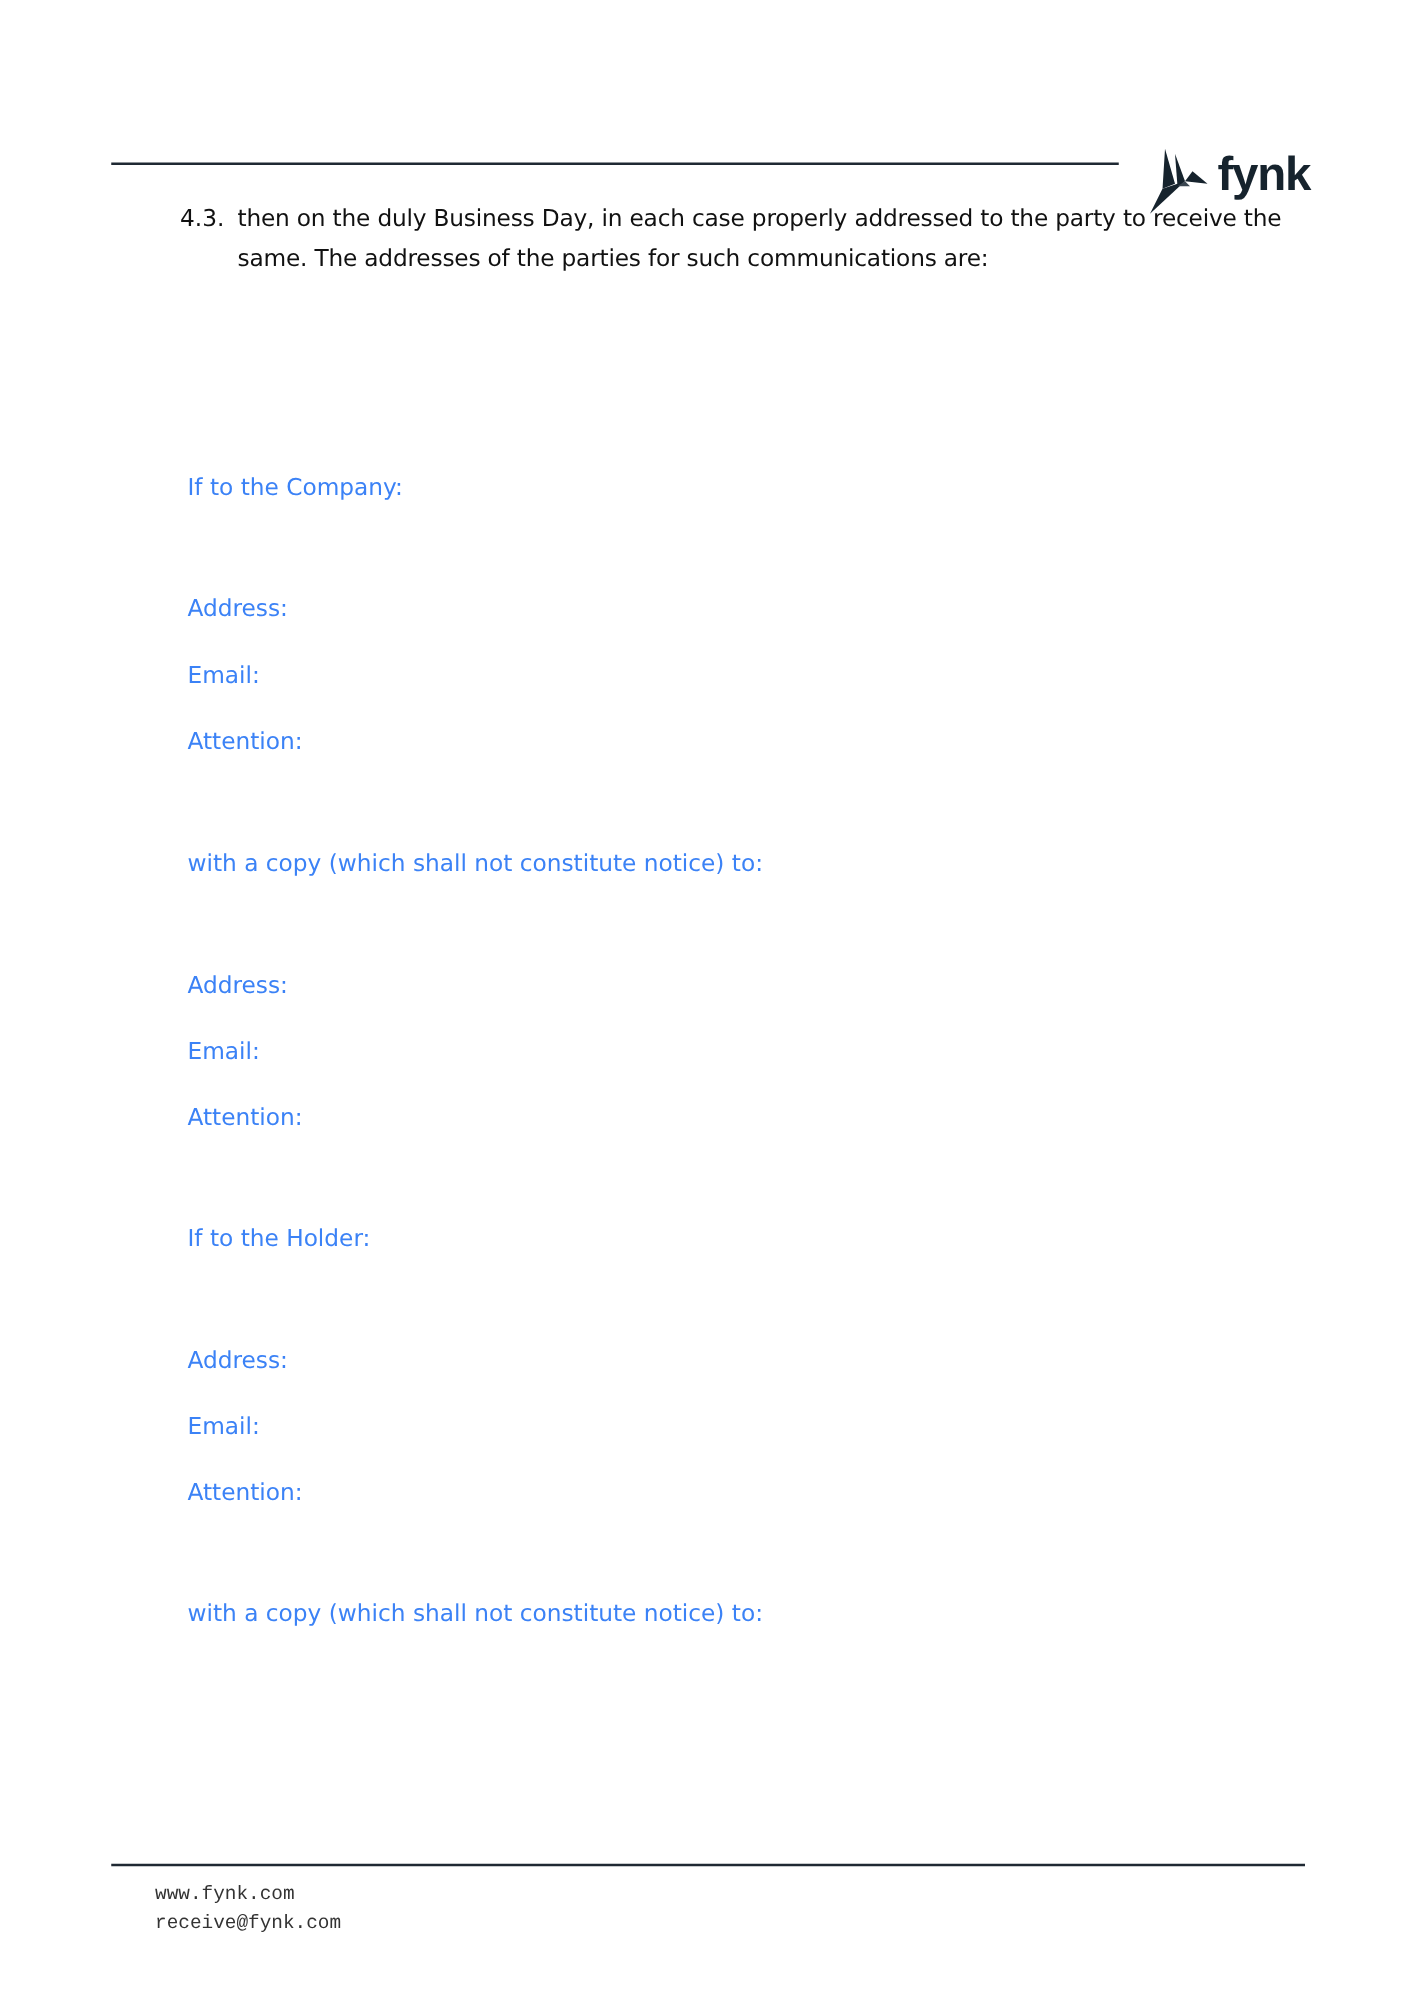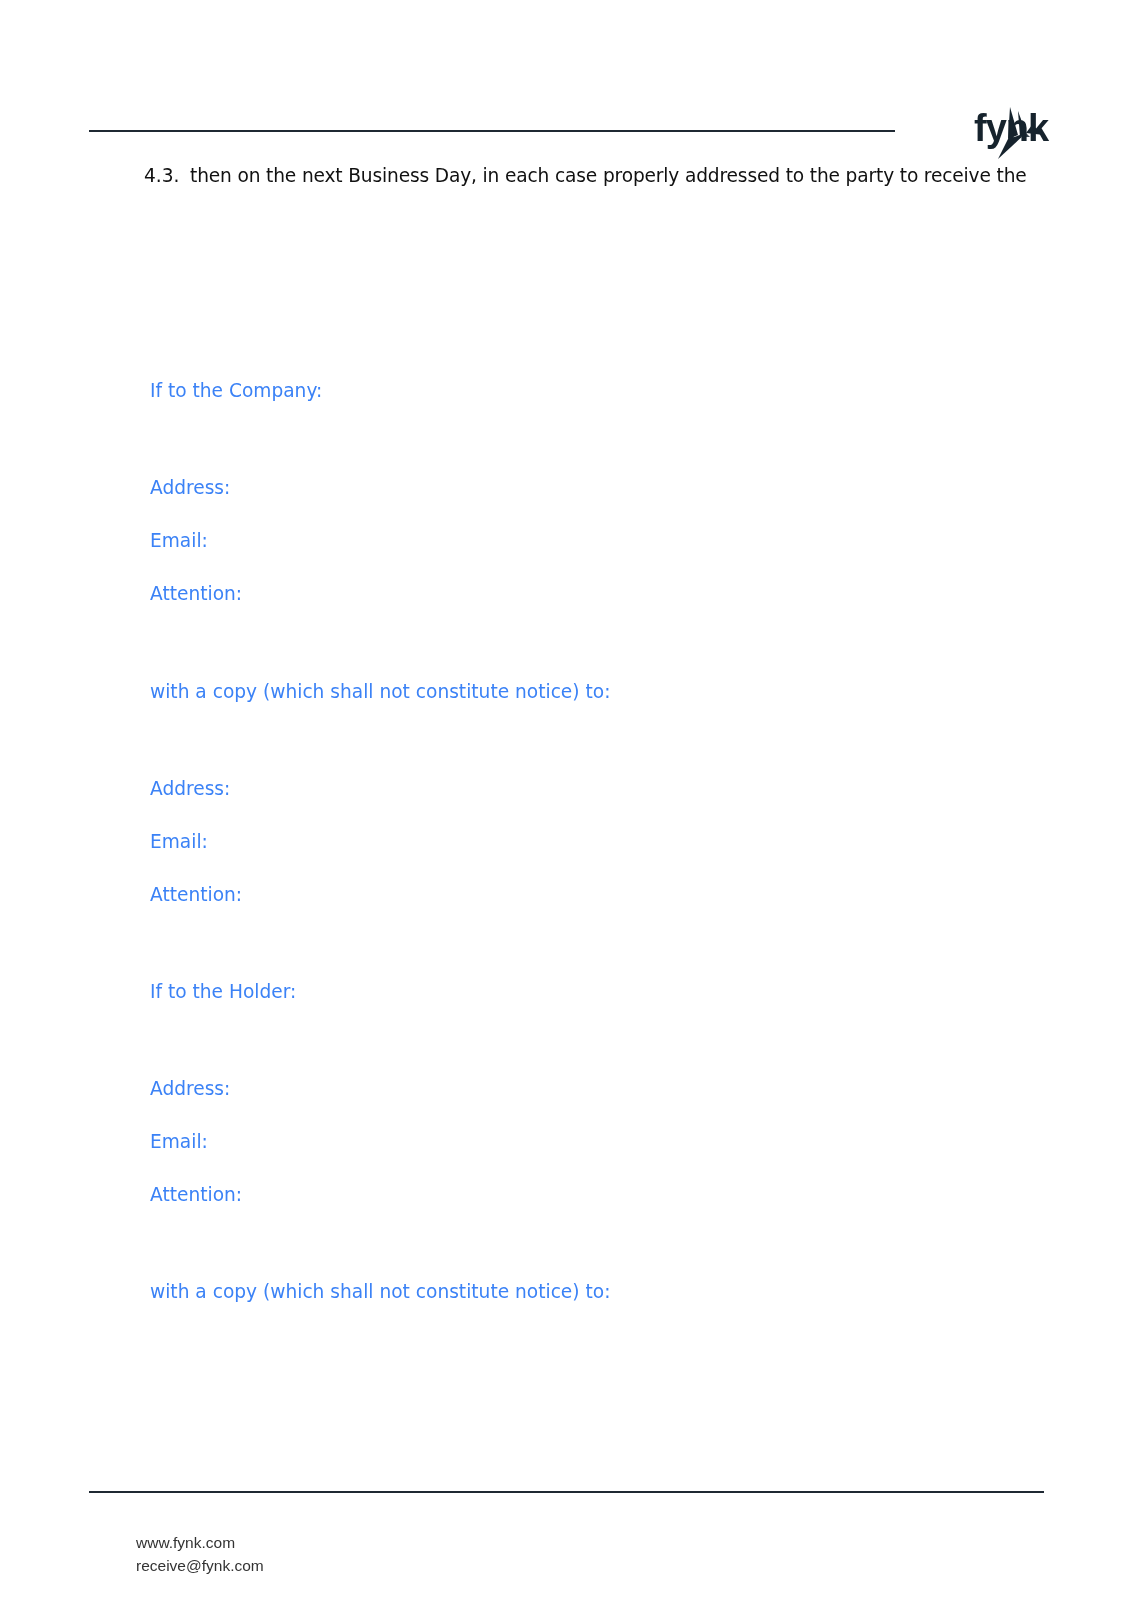--- a/index.html
+++ b/index.html
@@ -19,26 +19,25 @@
     position: absolute;
     left: 89px;
     top: 130px;
     width: 806px;
     height: 2px;
     background: #1f2933;
   }
   .logo {
     position: absolute;
     left: 918px;
-    top: 104px;
+    top: 116px;
     width: 130px;
     height: 58px;
     display: flex;
     align-items: center;
-    justify-content: flex-end;
   }
   .logo svg { display: block; }
   .logo-text {
     position: absolute;
     left: 56px;
     top: 2px;
     font-family: "Liberation Sans", "DejaVu Sans", sans-serif;
     font-weight: bold;
     font-size: 38px;
     letter-spacing: -1px;
@@ -76,27 +75,26 @@
   .footer-rule {
     position: absolute;
     left: 89px;
     top: 1491px;
     width: 955px;
     height: 2px;
     background: #1f2933;
   }
   .footer {
     position: absolute;
-    left: 136px;
+    left: 124px;
     top: 1504px;
-    font-family: Liberation Sans, sans-serif;
+    font-family: Liberation Mono, monospace;
     font-size: 15.5px;
     line-height: 23px;
     color: #333333;
-    margin-top: 27px;
   }
 </style>
 </head>
 <body>
 
 <div class="header-rule"></div>
 <div class="logo">
   <span>
     <svg width="52" height="56" viewBox="0 0 52 56">
       <polygon points="14,2 22,30 12,34" fill="#16232d"></polygon>
@@ -106,21 +104,22 @@
       <polygon points="24,32 30,28 34,32" fill="#3a4650"></polygon>
     </svg>
   </span>
   <span class="logo-text">fynk</span>
 </div>
 
 <div class="content">
   <div class="clause">
     <span class="clause-num">4.3.</span>
     <div class="clause-body">
-      <span class="line">then on the next Business Day, in each case properly addressed to the party to receive the</span>
+      <span class="line">then on the duly Business Day, in each case properly addressed to the party to receive the</span>
+      <span class="line">same. The addresses of the parties for such communications are:</span>
     </div>
   </div>
 </div>
 
 <div class="block" style="top:379px">If to the Company:</div>
 <div class="block" style="top:476px">Address:</div>
 <div class="block" style="top:529px">Email:</div>
 <div class="block" style="top:582px">Attention:</div>
 
 <div class="block" style="top:680px">with a copy (which shall not constitute notice) to:</div>

